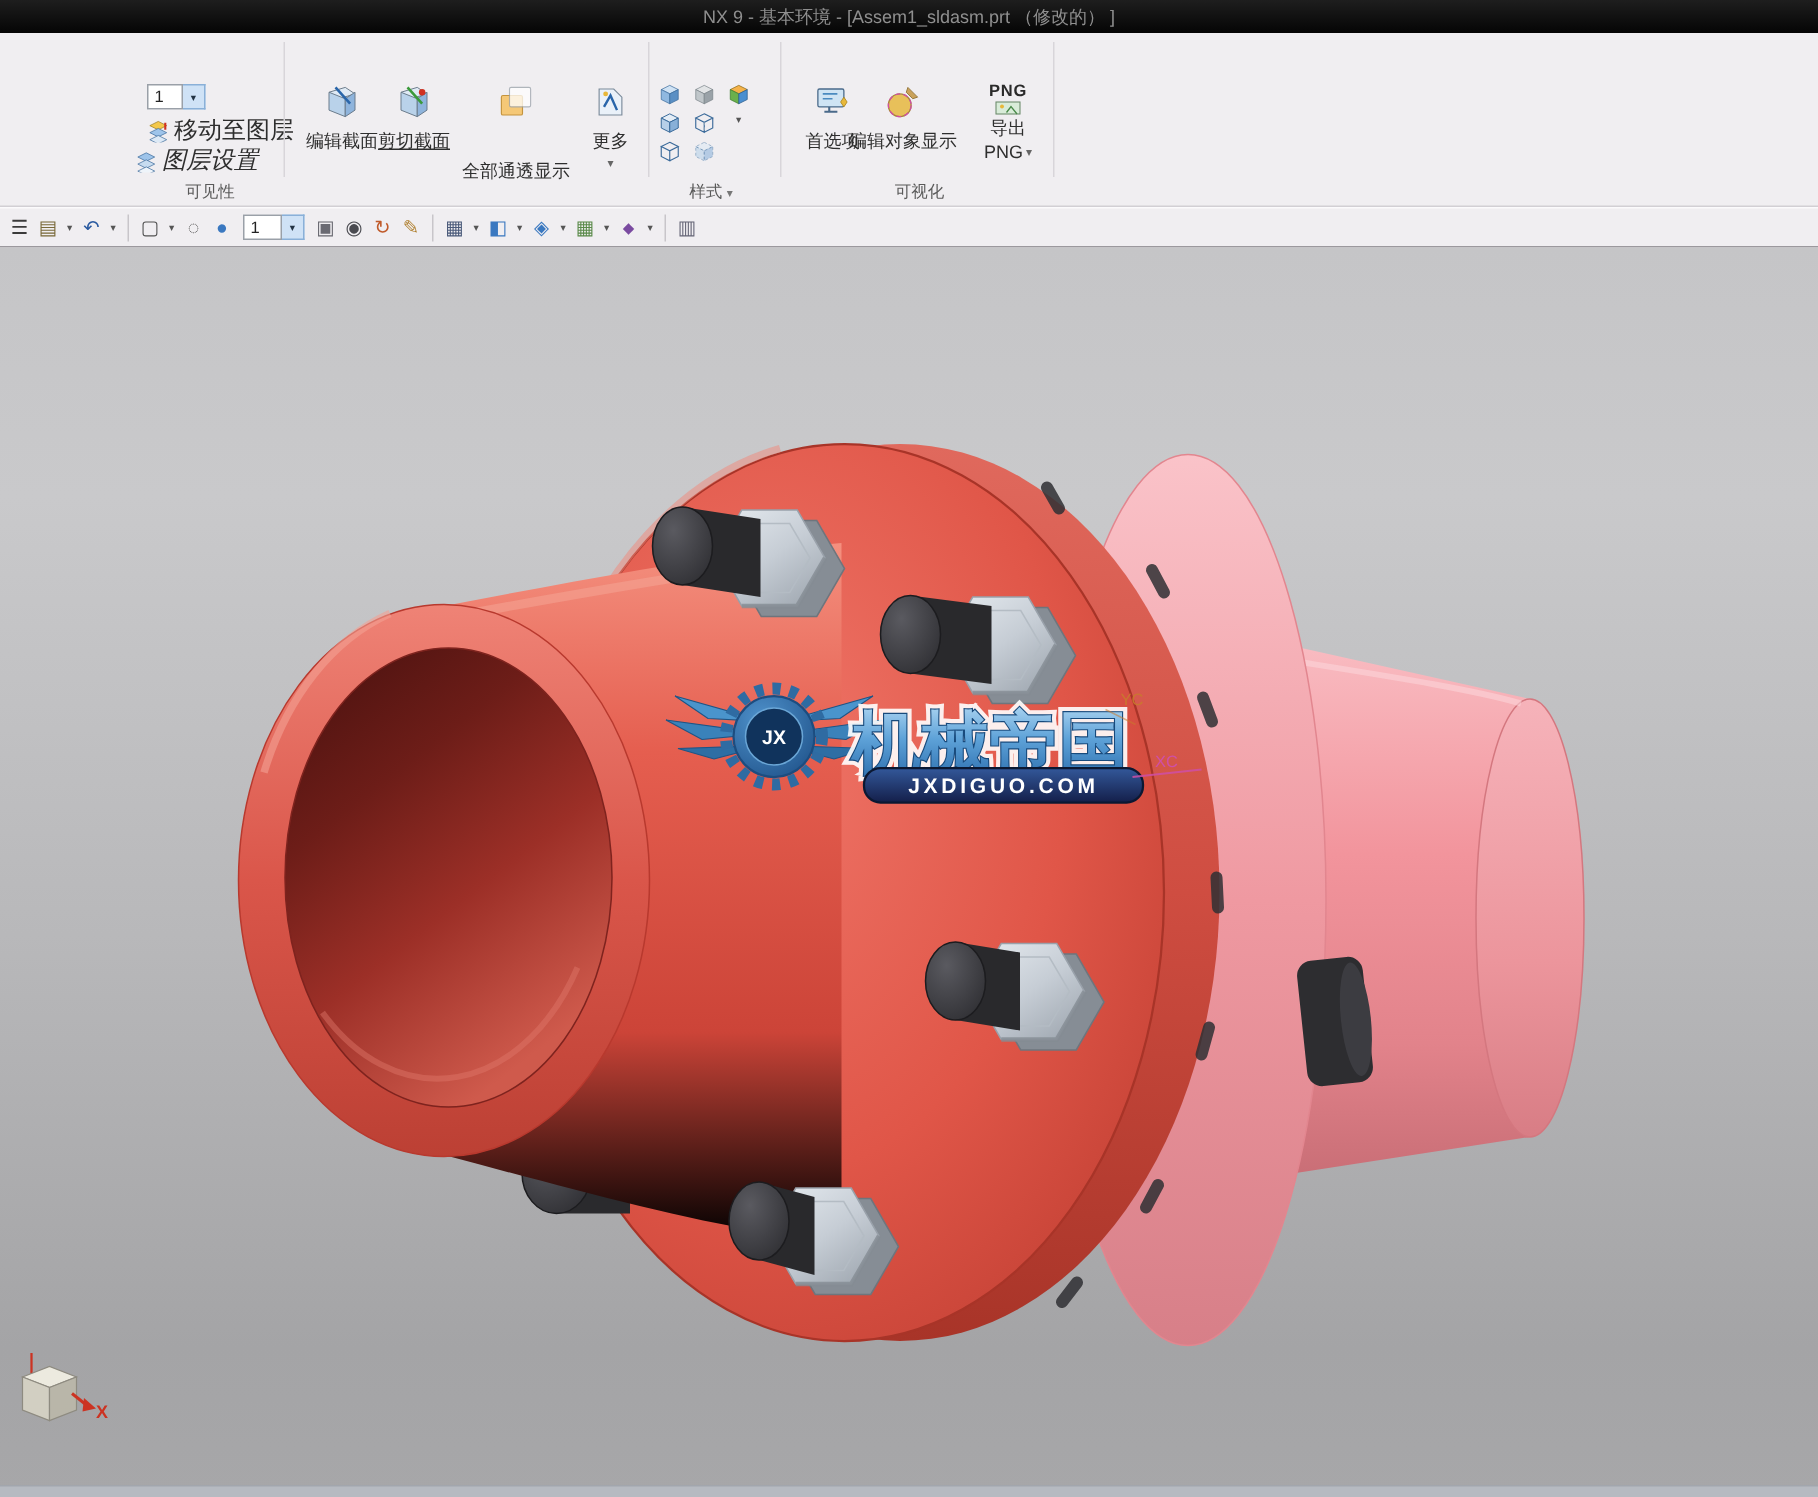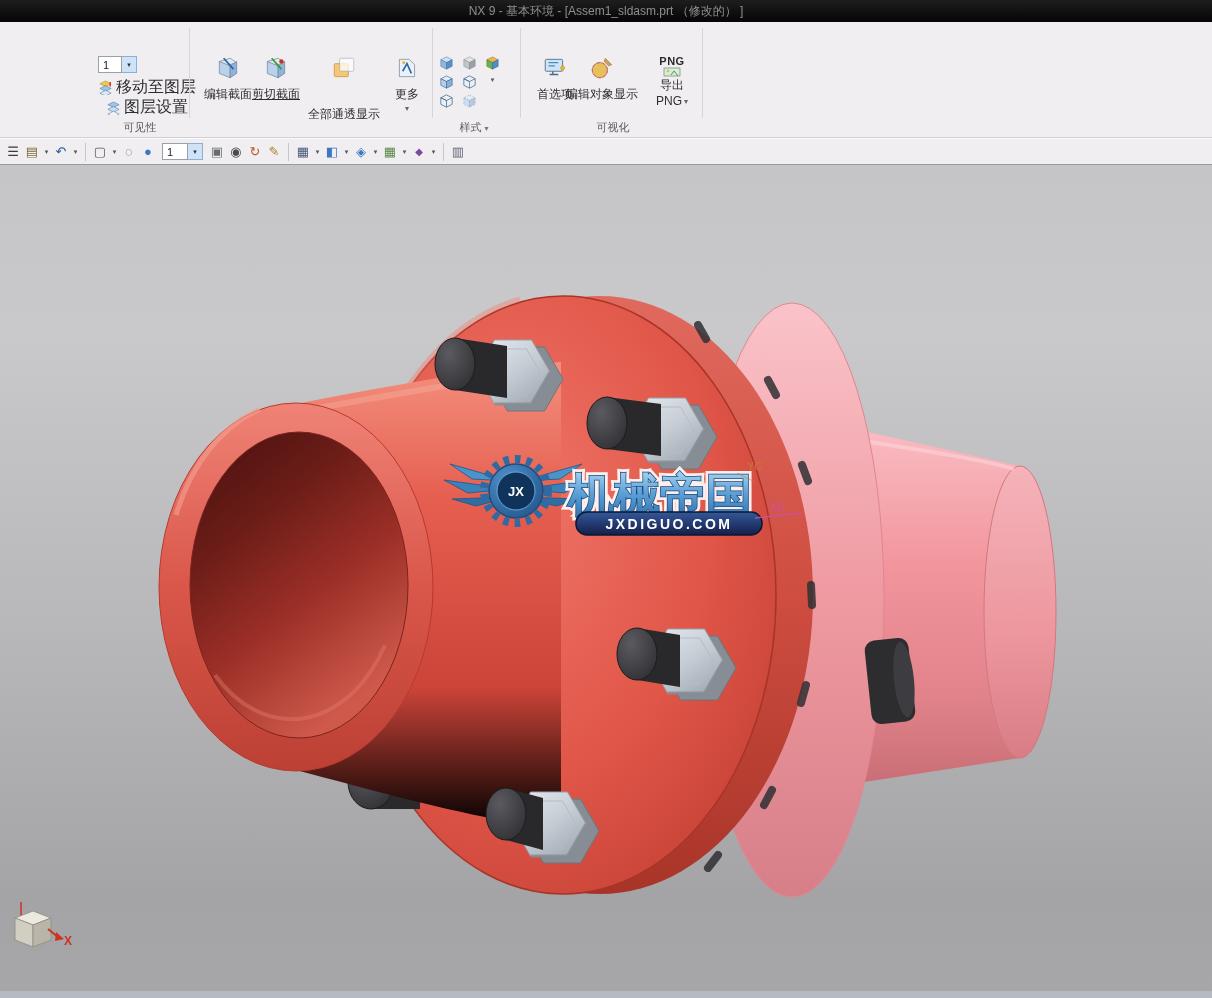--- a/index.html
+++ b/index.html
@@ -73,21 +73,21 @@
     </div>
     <div class="small-btn" style="left:98px;top:56px;">
       <svg class="ic" width="15" height="15" viewBox="0 0 16 16">
         <path d="M8 1l6 3-6 3-6-3z" fill="#f4c84a" stroke="#9a7a20" stroke-width=".5"></path>
         <path d="M8 6l6 3-6 3-6-3z" fill="#9ec4ea" stroke="#3a6a9a" stroke-width=".5"></path>
         <path d="M8 11l6 3-6 3-6-3z" fill="#dce9f6" stroke="#3a6a9a" stroke-width=".5"></path>
         <path d="M13 2v5" stroke="#d03020" stroke-width="1.5"></path>
       </svg>
       <span>移动至图层</span>
     </div>
-    <div class="small-btn" style="left:106px;top:76px;">
+    <div class="small-btn" style="left:90px;top:76px;font-style:italic;">
       <svg class="ic" width="15" height="15" viewBox="0 0 16 16">
         <path d="M8 2l6 3-6 3-6-3z" fill="#9ec4ea" stroke="#3a6a9a" stroke-width=".5"></path>
         <path d="M8 7l6 3-6 3-6-3z" fill="#c7dcf0" stroke="#3a6a9a" stroke-width=".5"></path>
         <path d="M8 12l6 3-6 3-6-3z" fill="#eef4fa" stroke="#3a6a9a" stroke-width=".5"></path>
       </svg>
       <span>图层设置</span>
     </div>
     <div class="grouplabel" style="left:95px;width:90px;">
       <span>可见性</span>
     </div>

